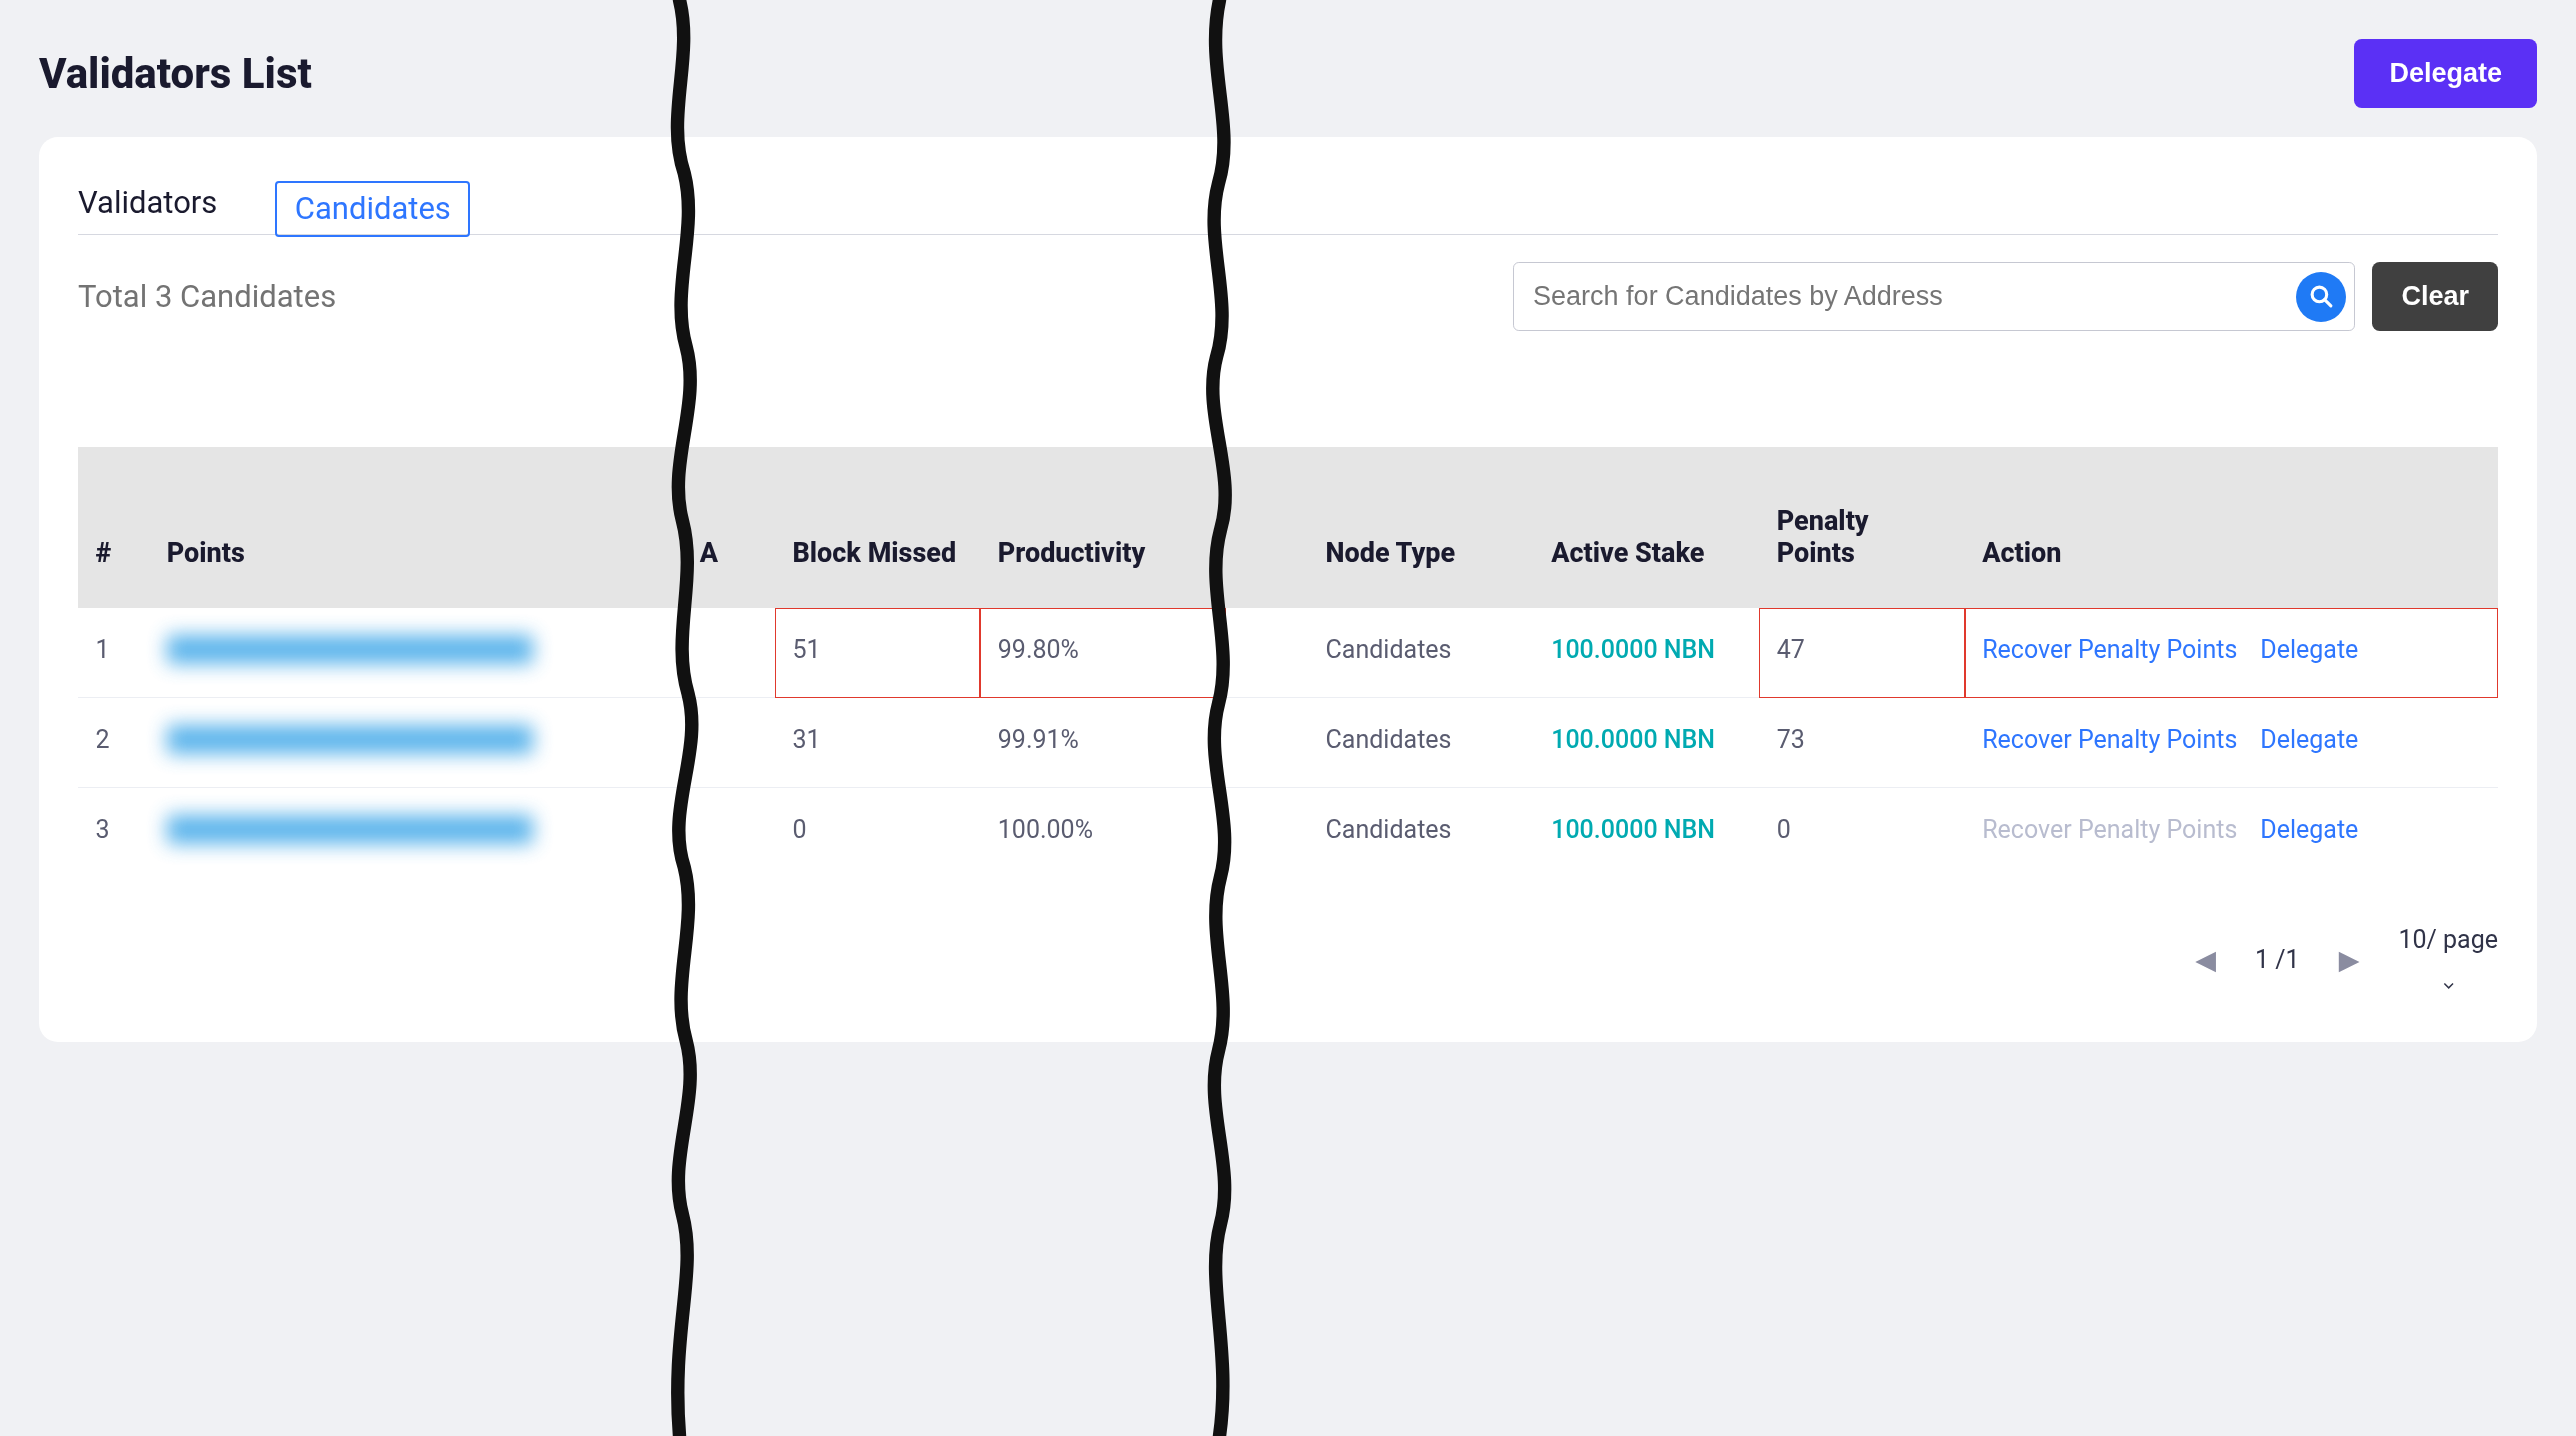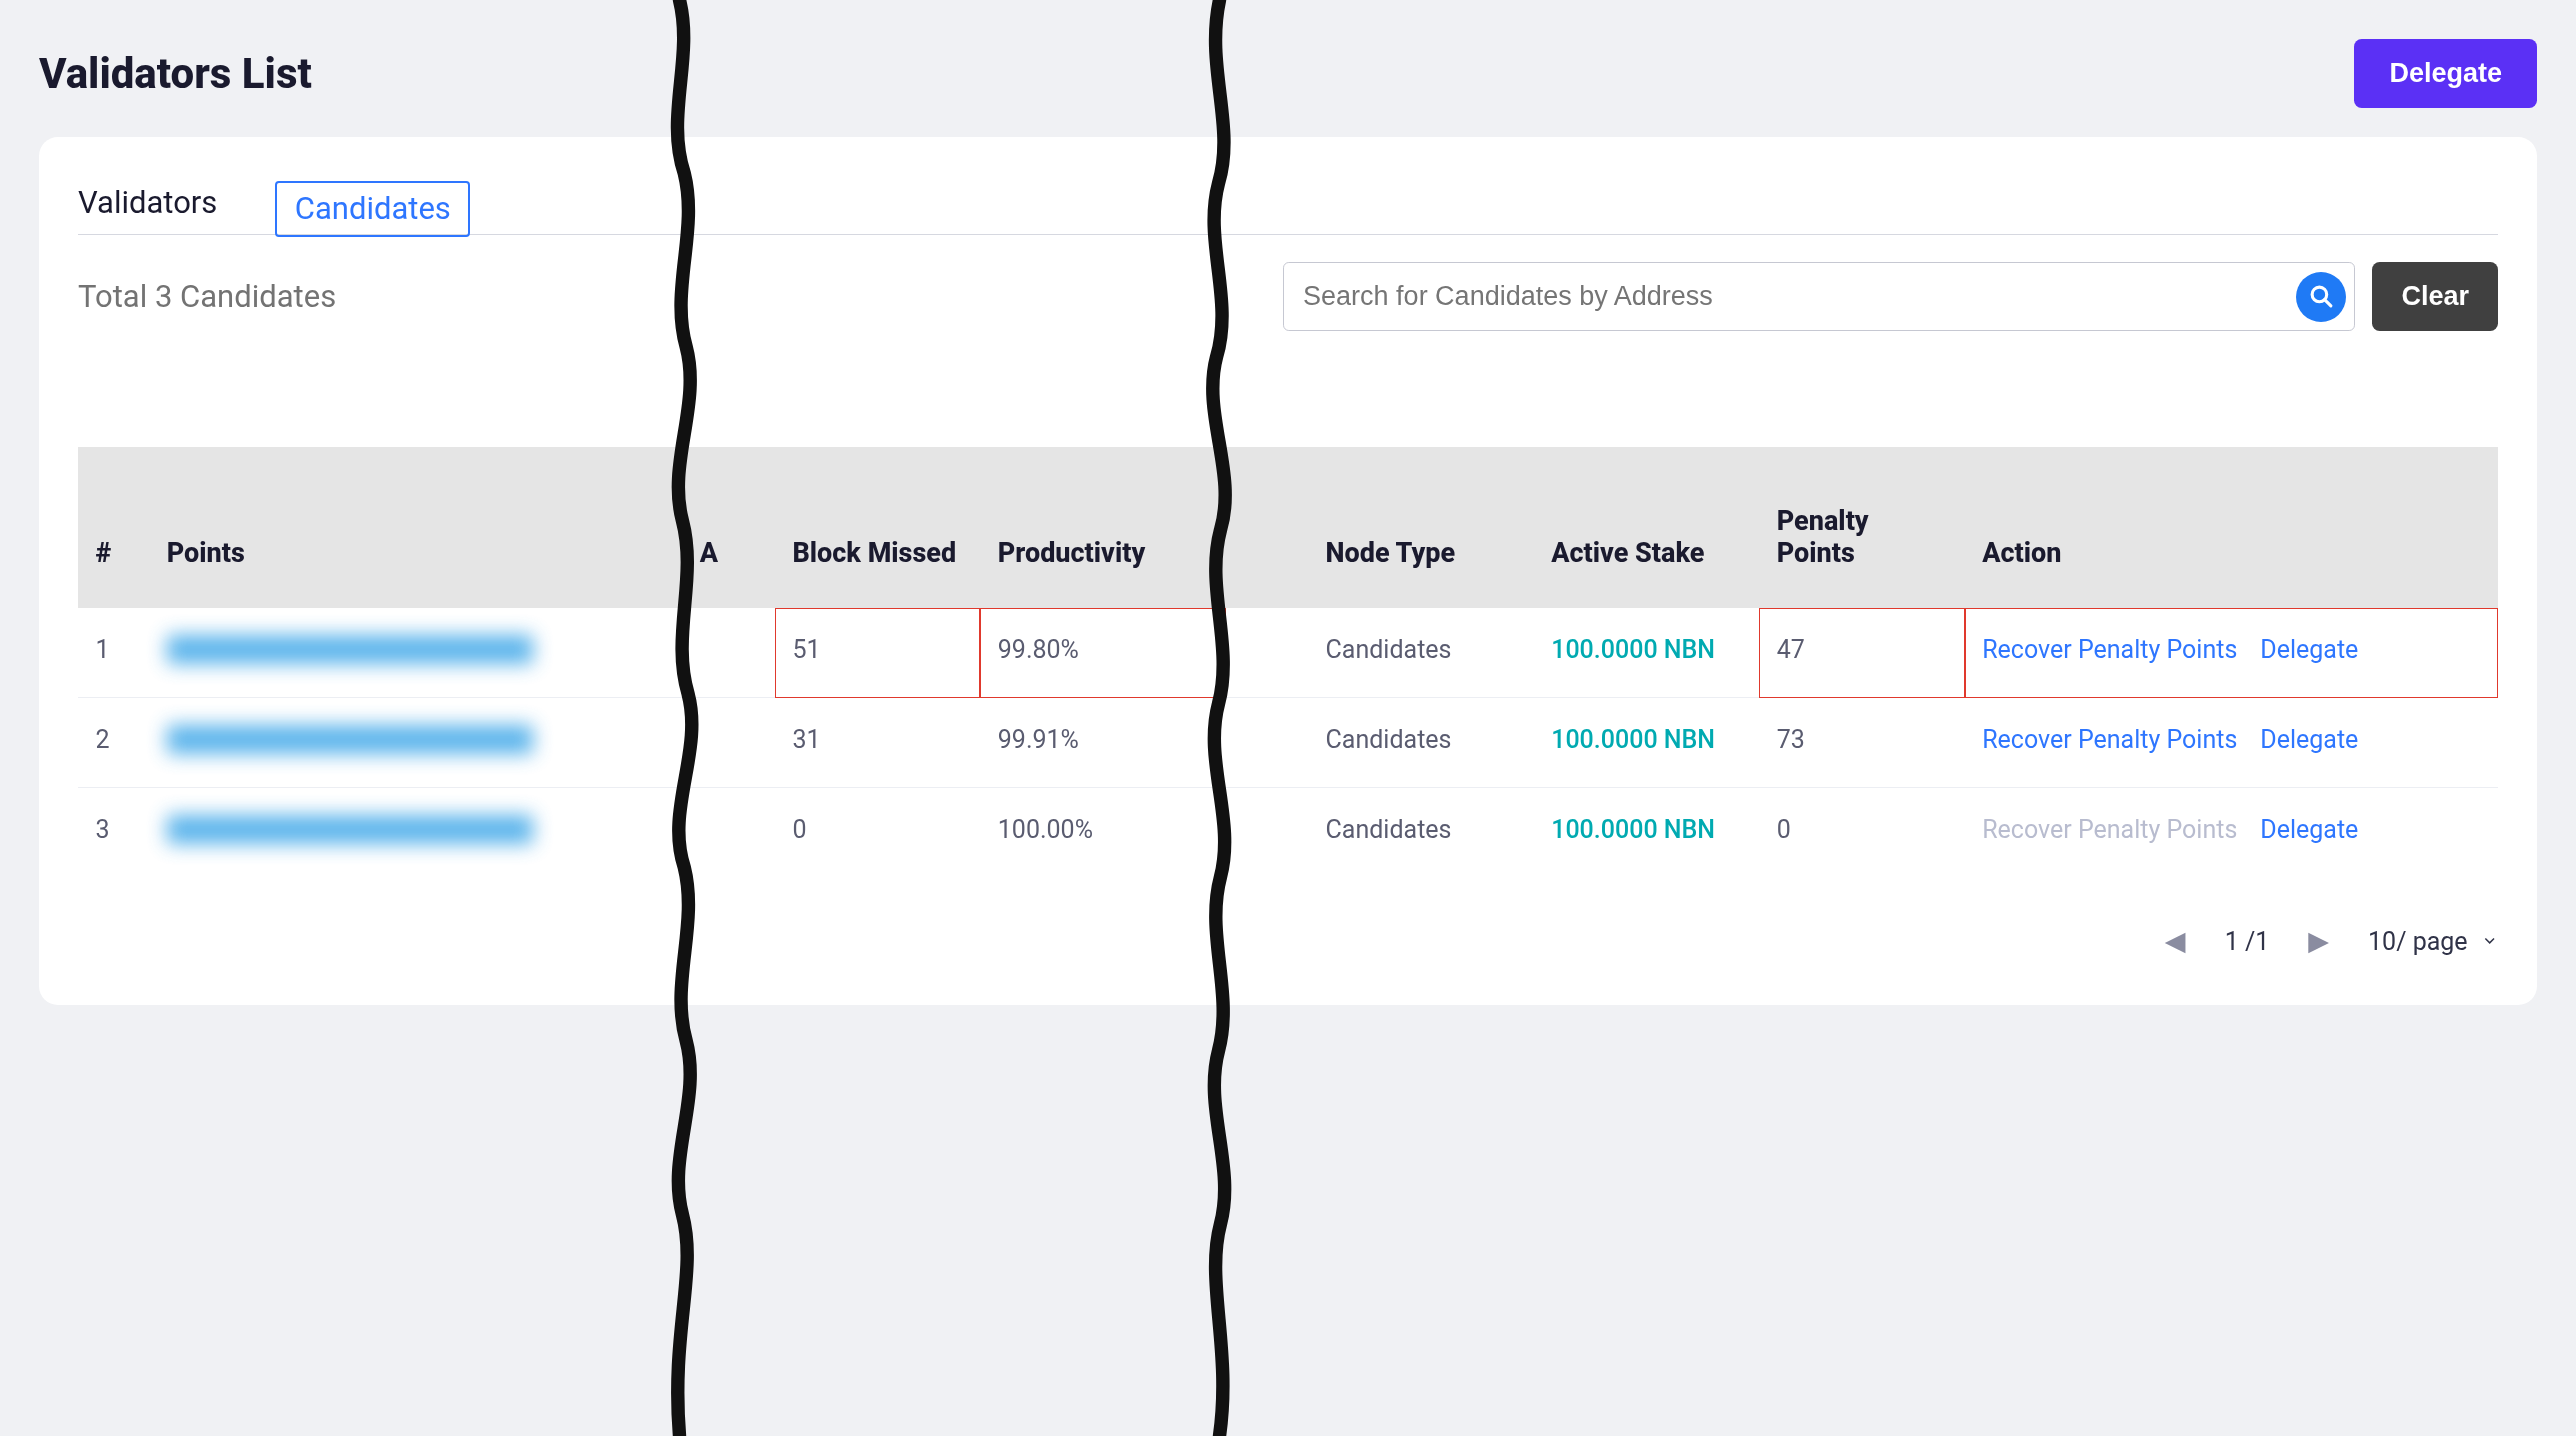--- a/index.html
+++ b/index.html
@@ -77,21 +77,21 @@
     display: flex;
     align-items: center;
     gap: 17.4px;
   }
   .search-box {
     display: flex;
     align-items: center;
     border: 1px solid #c6c8d2;
     border-radius: 5.8px;
     height: 69px;
-    width: 1072px;
+    width: 842px;
     padding: 0 7.7px 0 19px;
     background: #fff;
   }
   .search-input {
     flex: 1;
     border: none;
     outline: none;
     font-size: 27px;
     color: #6a6c80;
     background: transparent;
@@ -177,21 +177,21 @@
     margin-top: 48px;
     font-size: 25px;
     color: #303348;
   }
   .pager-arrow {
     cursor: pointer;
     color: #8a8ca0;
     font-size: 27px;
     user-select: none;
   }
-  .per-page { display: flex; align-items: center; gap: 13px; cursor: pointer; }
+  .per-page { display: flex; align-items: center; gap: 23px; cursor: pointer; flex-direction: column; }
   
   .torn {
     position: absolute;
     top: 0;
     bottom: 0;
     width: 67px;
     pointer-events: none;
     z-index: 50;
   }
   .torn svg { width: 100%; height: 100%; }

